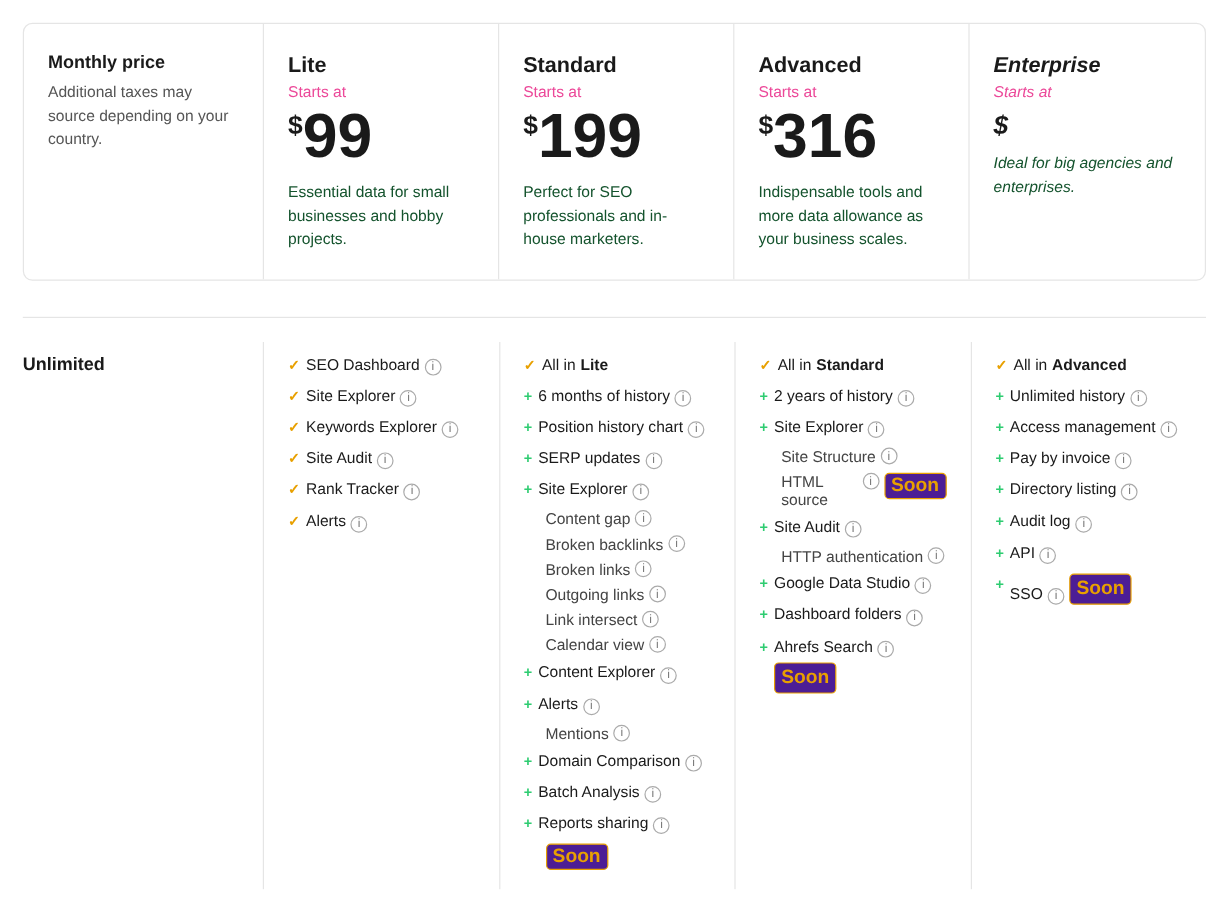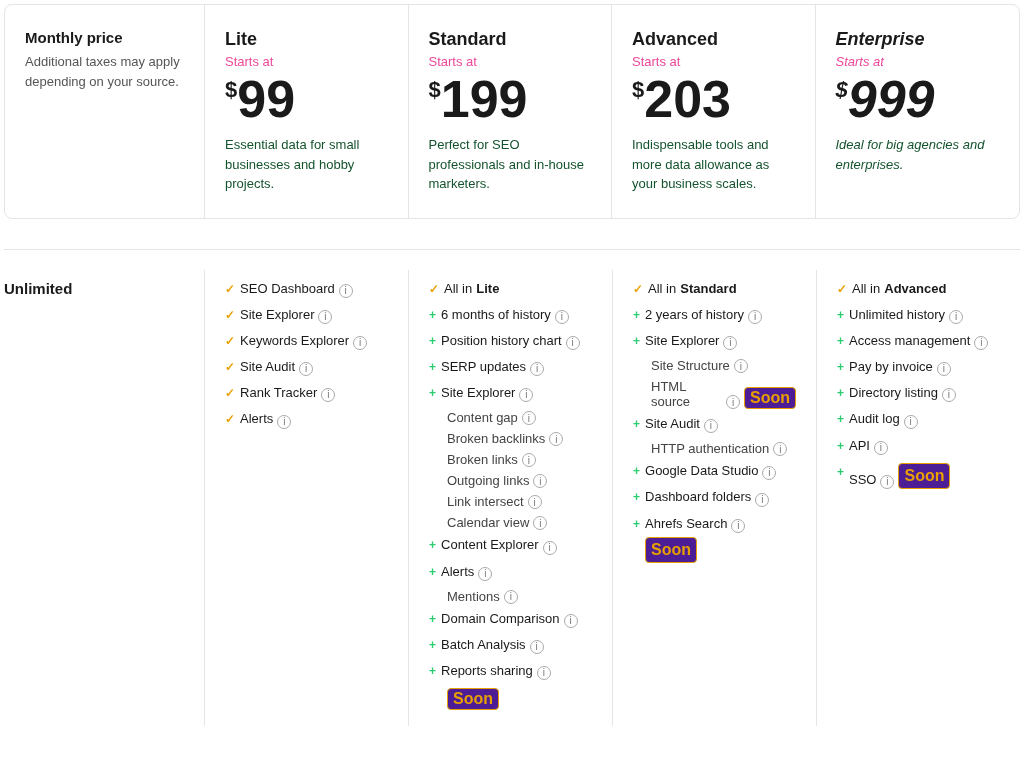--- a/index.html
+++ b/index.html
@@ -5,21 +5,21 @@
     * { box-sizing: border-box; margin: 0; padding: 0; }
     body {
       font-family: -apple-system, BlinkMacSystemFont, 'Segoe UI', Arial, sans-serif;
       background: #fff;
       color: #1a1a1a;
       font-size: 14px;
     }
     .container {
       max-width: 1024px;
       margin: 0 auto;
-      padding: 4px;
+      padding: 19px;
     }
     
     .pricing-section {
       display: grid;
       grid-template-columns: 200px 1fr 1fr 1fr 1fr;
       border: 1px solid #e5e5e5;
       border-radius: 8px;
       overflow: hidden;
       margin-bottom: 30px;
     }
@@ -124,21 +124,21 @@
       color: #777;
       cursor: pointer;
       flex-shrink: 0;
     }
     .sub-feature {
       padding-left: 18px;
       margin-bottom: 6px;
       font-size: 13px;
       color: #444;
       display: flex;
-      align-items: flex-end;
+      align-items: flex-start;
       gap: 4px;
     }
     .soon-badge {
       display: inline-block;
       background: #4c1d95;
       color: #e8a000;
       border: 1px solid #e8a000;
       border-radius: 4px;
       font-size: 16px;
       padding: 1px 5px;
@@ -152,21 +152,21 @@
   </style>
 </head>
 <body>
 
 <div class="container">
 
   <div class="pricing-section">
 
     <div class="pricing-col">
       <div class="monthly-label">Monthly price</div>
-      <div class="monthly-note">Additional taxes may apply depending on your source.</div>
+      <div class="monthly-note">Additional taxes may source depending on your country.</div>
     </div>
 
     <div class="pricing-col">
       <div class="plan-name">Lite</div>
       <div class="starts-at">Starts at</div>
       <div class="price-display">
         <span class="price-dollar">$</span>
         <span class="price-amount">99</span>
       </div>
       <div class="plan-desc">Essential data for small businesses and hobby projects.</div>
@@ -180,31 +180,30 @@
         <span class="price-amount">199</span>
       </div>
       <div class="plan-desc">Perfect for SEO professionals and in-house marketers.</div>
     </div>
 
     <div class="pricing-col">
       <div class="plan-name">Advanced</div>
       <div class="starts-at">Starts at</div>
       <div class="price-display">
         <span class="price-dollar">$</span>
-        <span class="price-amount">203</span>
+        <span class="price-amount">316</span>
       </div>
       <div class="plan-desc">Indispensable tools and more data allowance as your business scales.</div>
     </div>
 
     <div class="pricing-col">
       <div class="plan-name">Enterprise</div>
       <div class="starts-at">Starts at</div>
       <div class="price-display">
         <span class="price-dollar">$</span>
-        <span class="price-amount">999</span>
       </div>
       <div class="plan-desc">Ideal for big agencies and enterprises.</div>
     </div>
   </div>
 
   <div class="section-divider"></div>
 
   <div class="features-section">
 
     <div class="features-label-col">

